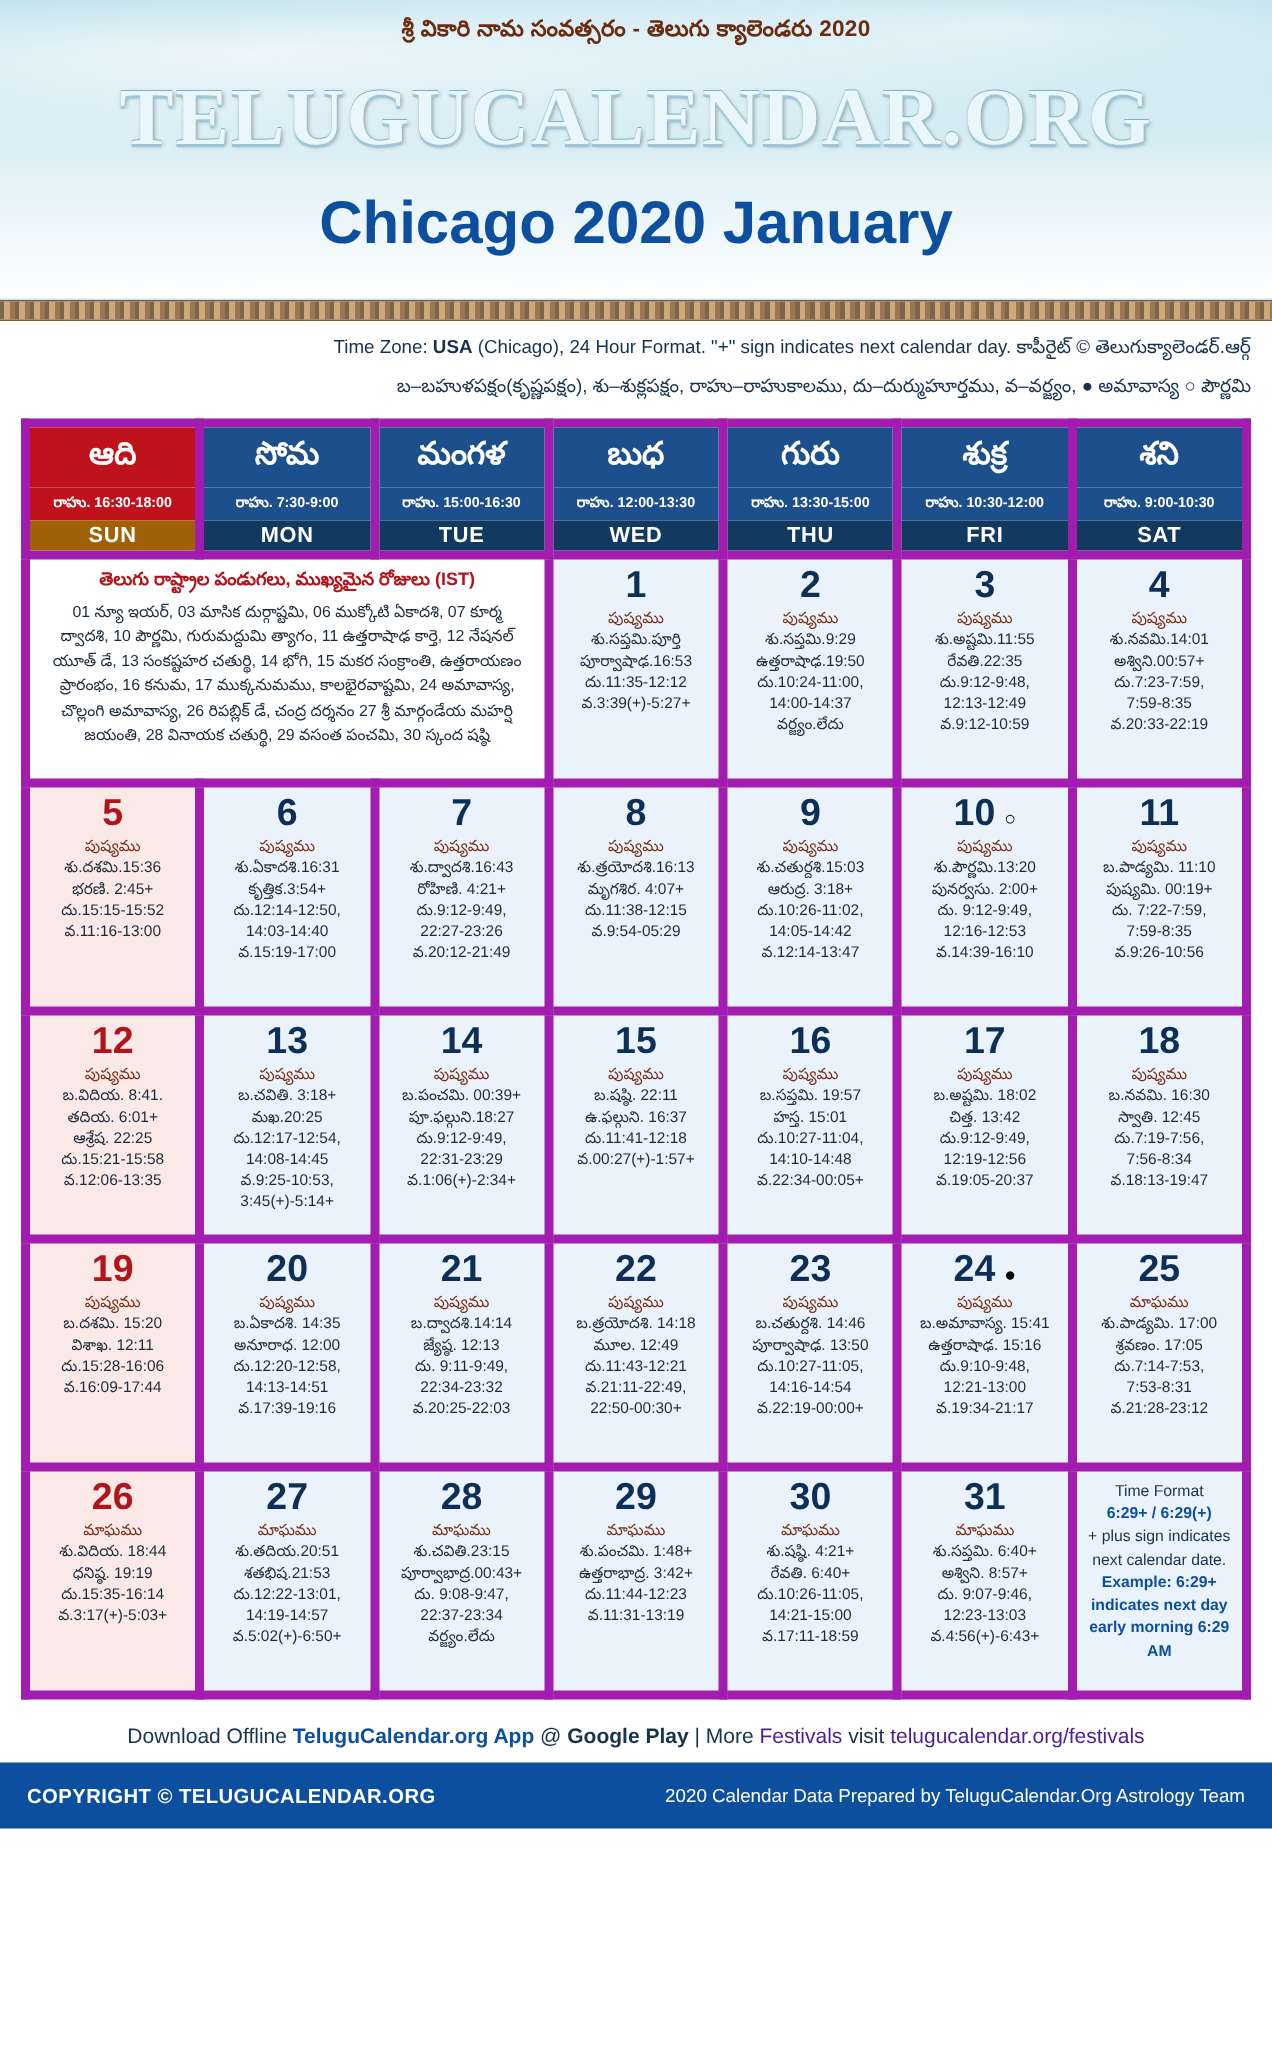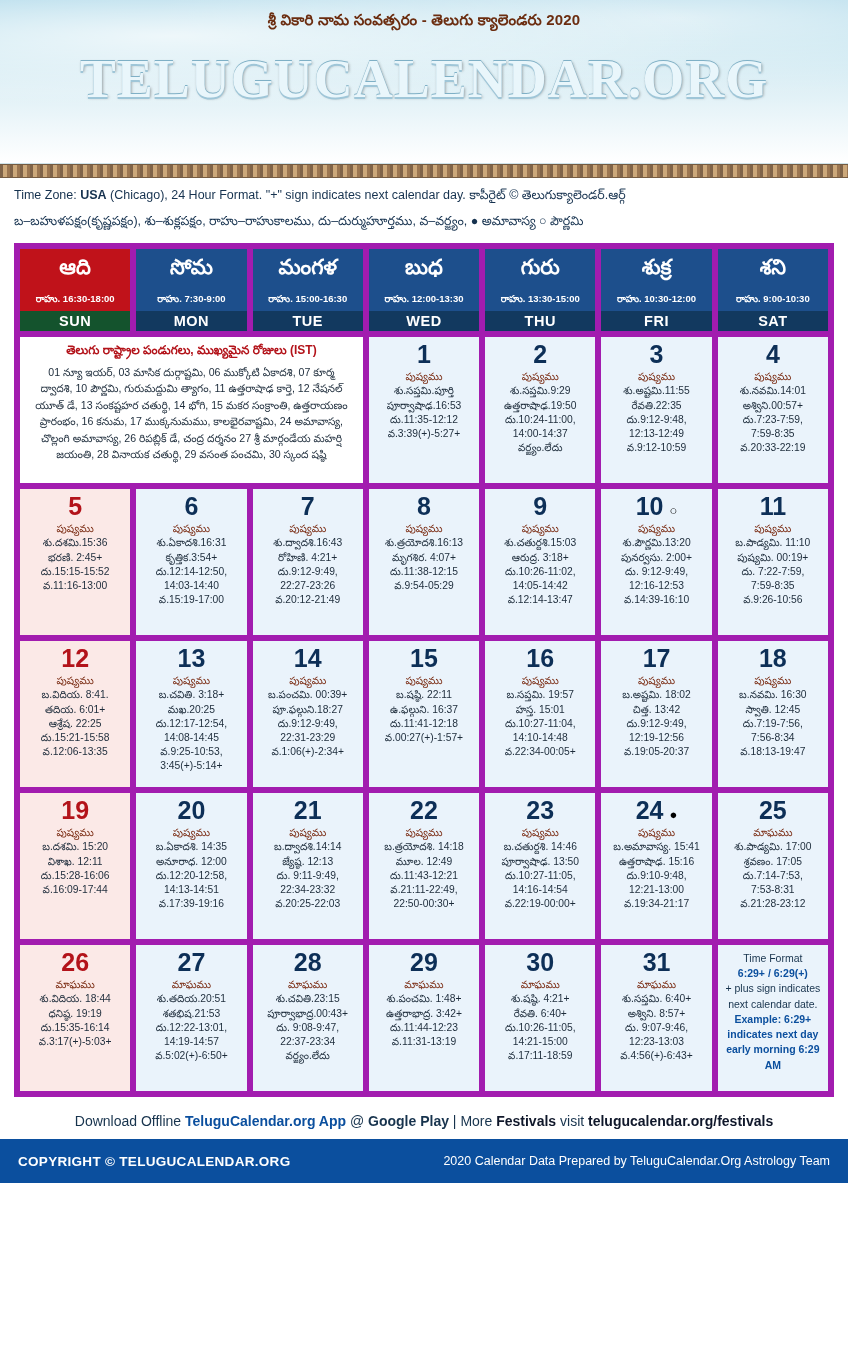--- a/index.html
+++ b/index.html
@@ -7,21 +7,21 @@
   body {
     width: 848px; height: 1366px;
     font-family: "Liberation Sans", sans-serif;
     background: #ffffff;
     overflow: hidden;
   }
   .page { width:848px; height:1366px; position:relative; background:#fff; }
 
   
   .hdr {
-    height: 164px;
+    height: 200px;
     background: linear-gradient(180deg,#a8d6e8 0%, #bfe2ee 25%, #dff0f6 55%, #ffffff 100%);
     position: relative;
     border-bottom: 1px solid #cfe3ea;
     overflow:hidden;
   }
   .hdr:after{
     content:""; position:absolute; left:0; top:0; width:100%; height:120px;
     background: radial-gradient(ellipse at 20% 30%, rgba(255,255,255,.75) 0%, rgba(255,255,255,0) 60%),
                 radial-gradient(ellipse at 80% 15%, rgba(255,255,255,.6) 0%, rgba(255,255,255,0) 55%);
     pointer-events:none;
@@ -47,41 +47,41 @@
   
   .ornament{
     height:14px;
     background:
       repeating-linear-gradient(90deg,#6b4a2a 0 3px, #c49a63 3px 7px, #8a5f33 7px 10px);
     opacity:.85;
     border-top:1px solid #5c3f22; border-bottom:1px solid #5c3f22;
   }
 
   
-  .info { padding:10px 14px 4px; text-align:left;border-radius:19px; }
+  .info { padding:10px 14px 4px; text-align:right;border-radius:19px; }
   .info .l1 { font-size:12.5px; color:#16324f; margin-bottom:9px; }
   .info .l1 b { color:#16324f; }
   .info .l2 { font-size:12.5px; color:#16324f; margin-bottom:8px; }
 
   
   .calwrap { padding: 0 14px; }
   table.cal { width:820px; border-collapse:collapse; table-layout:fixed; }
   table.cal td, table.cal th { border:6px solid #a21caf; vertical-align:top; }
 
   th.dh { padding:0; height:88px; }
   .dh-in { height:100%; display:flex; flex-direction:column; }
   .dh-te { flex:0 0 40px; display:flex; align-items:center; justify-content:center;
            font-size:21px; font-weight:bold; color:#ffffff; }
   .dh-rahu { flex:0 0 22px; display:flex; align-items:center; justify-content:center;
            font-size:9.5px; color:#ffffff; }
   .dh-en { flex:1; display:flex; align-items:center; justify-content:center;
            font-size:14.5px; font-weight:bold; color:#ffffff; letter-spacing:.5px; }
 
   .sun .dh-te, .sun .dh-rahu { background:#c0121a; }
-  .sun .dh-en { background:#14532d; }
+  .sun .dh-en { background:#a16207; }
   .wd .dh-te, .wd .dh-rahu { background:#1d4f8c; }
   .wd .dh-en { background:#12395f; }
 
   td.day { height:152px; padding:4px 3px 3px; background:#eaf3fb; }
   td.day.sunday { background:#fbe9e7; }
 
   .dnum { text-align:center; font-size:25px; font-weight:bold; color:#0d2f57; line-height:1.05; position:relative; }
   td.day.sunday .dnum { color:#b3131a; }
   .moon { position:absolute; font-size:13px; line-height:1; top:5px; }
   .moon.new { color:#000; }
@@ -99,39 +99,40 @@
   td.legend { background:#eaf3fb; padding:6px 5px; }
   .lg-t { text-align:center; font-size:10.5px; color:#17334d; line-height:1.45; }
   .lg-b { color:#0b4f9e; font-weight:bold; }
 
   
   .foot1 {
     margin-top:8px; text-align:center; font-size:14px; color:#17334d;
     padding:8px 0 10px;
   }
   .c-blue { color:#0b4f9e; font-weight:bold; }
-  .c-red { color:#0f172a; font-weight:bold; }
+  .c-red { color:#4c1d95; font-weight:normal; }
   .c-dark { color:#17334d; font-weight:bold; }
 
   .foot2 {
     background:#0b4f9e; color:#fff; height:44px; display:flex;
     align-items:center; justify-content:space-between; padding:0 18px;
     font-size:13.5px;
   }
   .foot2 .left { font-weight:bold; letter-spacing:.3px; }
   .foot2 .right { font-size:12.5px; }
 </style>
 </head>
 <body>
 
 <div class="page">
 
   <div class="hdr">
     <div class="samvatsaram">శ్రీ వికారి నామ సంవత్సరం - తెలుగు క్యాలెండరు 2020</div>
     <div class="brand">TELUGUCALENDAR.ORG</div>
+    <div class="title">Chicago 2020 January</div>
   </div>
 
   <div class="ornament"></div>
 
   <div class="info">
     <div class="l1">
       <span>Time Zone: </span><b>USA</b><span> (Chicago), 24 Hour Format.   "+" sign indicates next calendar day.   కాపీరైట్ © తెలుగుక్యాలెండర్.ఆర్గ్</span>
     </div>
     <div class="l2">బ–బహుళపక్షం(కృష్ణపక్షం), శు–శుక్లపక్షం, రాహు–రాహుకాలము, దు–దుర్ముహూర్తము, వ–వర్జ్యం, ● అమావాస్య ○ పౌర్ణమి</div>
   </div>

